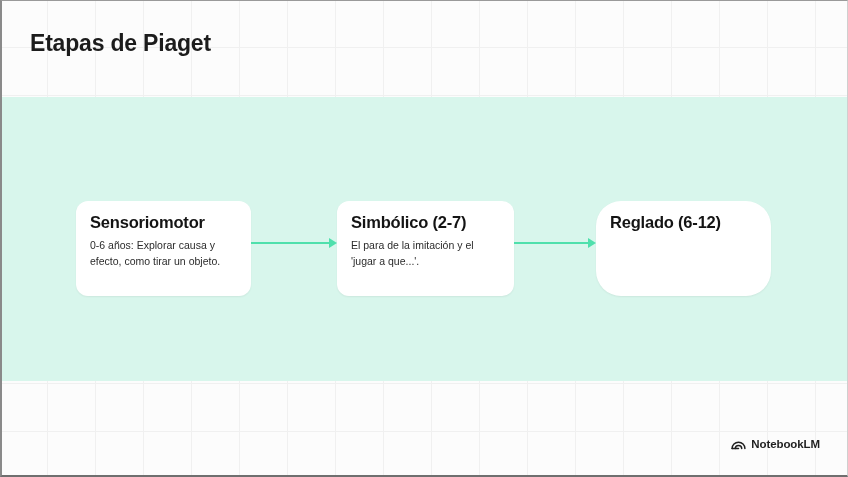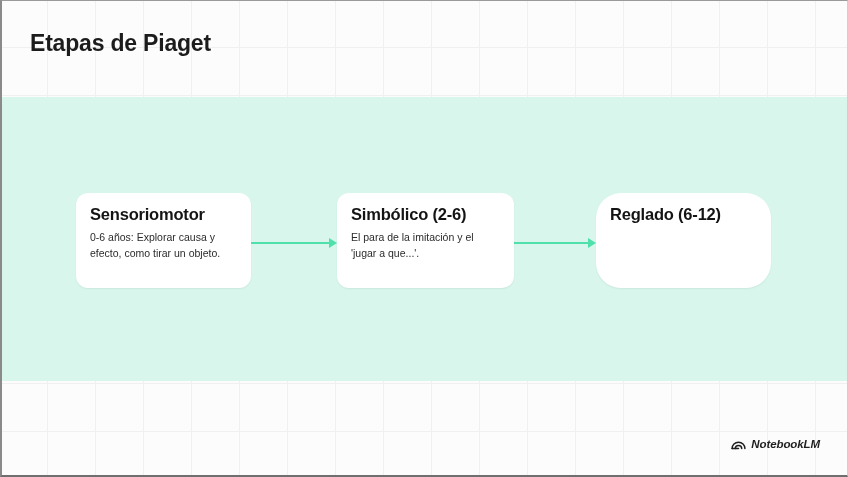--- a/index.html
+++ b/index.html
@@ -63,21 +63,21 @@
   .flow {
     position: absolute;
     left: 0;
     top: 193px;
     width: 848px;
     height: 95px;
   }
 
   .card {
     position: absolute;
-    top: 0;
+    top: 8px;
     background: #ffffff;
     border-radius: 12px;
     box-sizing: border-box;
     padding: 12px 20px 10px 14px;
     box-shadow: 0 1px 2px rgba(0,0,0,0.06);
   }
   .card-1 { left: 76px;  width: 175px; height: 95px; }
   .card-2 { left: 337px; width: 177px; height: 95px; }
   .card-3 { left: 596px; width: 175px; height: 95px; border-radius: 25px; }
 
@@ -131,21 +131,20 @@
     display: flex;
     align-items: center;
     gap: 5px;
   }
   .brand-icon { display: block; }
   .brand-name {
     font-size: 11.5px;
     font-weight: 600;
     color: #1f1f1f;
     letter-spacing: -0.1px;
-    font-style: italic;
   }
 </style>
 </head>
 <body>
 
 <div class="slide">
 
   <div class="page-title">Etapas de Piaget</div>
 
   <div class="band"></div>
@@ -156,21 +155,21 @@
       <p class="card-title">Sensoriomotor</p>
       <p class="card-body">0-6 años: Explorar causa y efecto, como tirar un objeto.</p>
     </div>
 
     <div class="connector conn-1">
       <span class="line"></span>
       <span class="head"></span>
     </div>
 
     <div class="card card-2">
-      <p class="card-title">Simbólico (2-6)</p>
+      <p class="card-title">Simbólico (2-7)</p>
       <p class="card-body">El para de la imitación y el 'jugar a que...'.</p>
     </div>
 
     <div class="connector conn-2">
       <span class="line"></span>
       <span class="head"></span>
     </div>
 
     <div class="card card-3">
       <p class="card-title">Reglado (6-12)</p>

